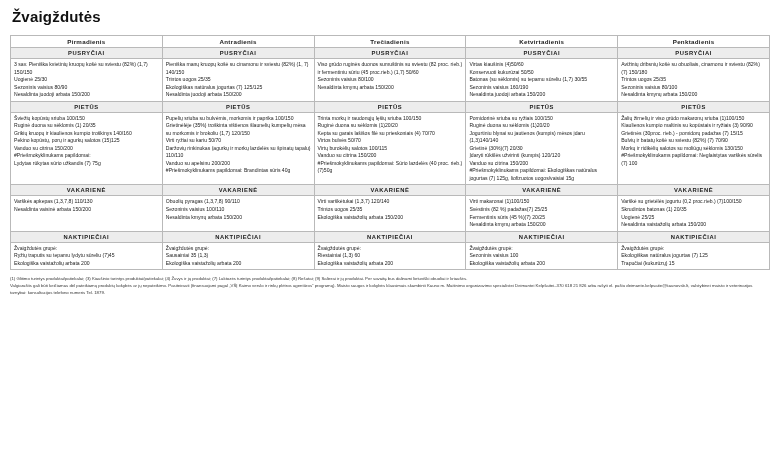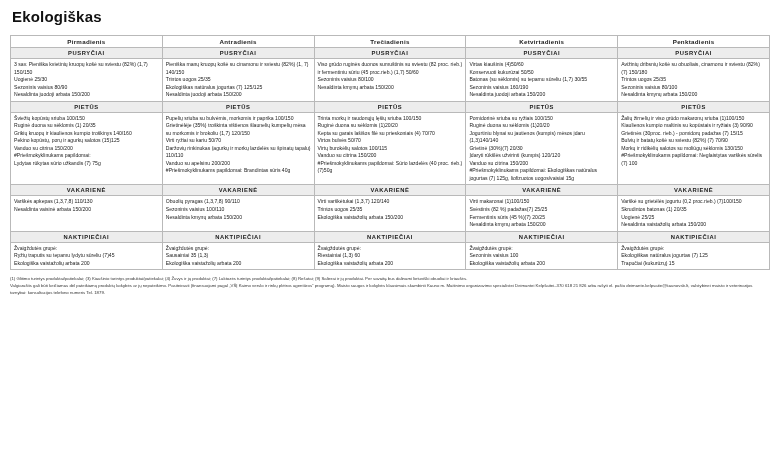--- a/index.html
+++ b/index.html
@@ -74,21 +74,21 @@
   }
   .footnotes p {
     margin: 0 0 1px 0;
   }
 </style>
 </head>
 <body>
 
 <div class="page">
 
-  <div class="title">Ekologiškas</div>
+  <div class="title">Žvaigždutės</div>
 
   <table class="menu">
     <colgroup>
       <col style="width:20%">
         <col style="width:20%">
         <col style="width:20%">
         <col style="width:20%">
         <col style="width:20%">
     </colgroup>
     <tbody>

